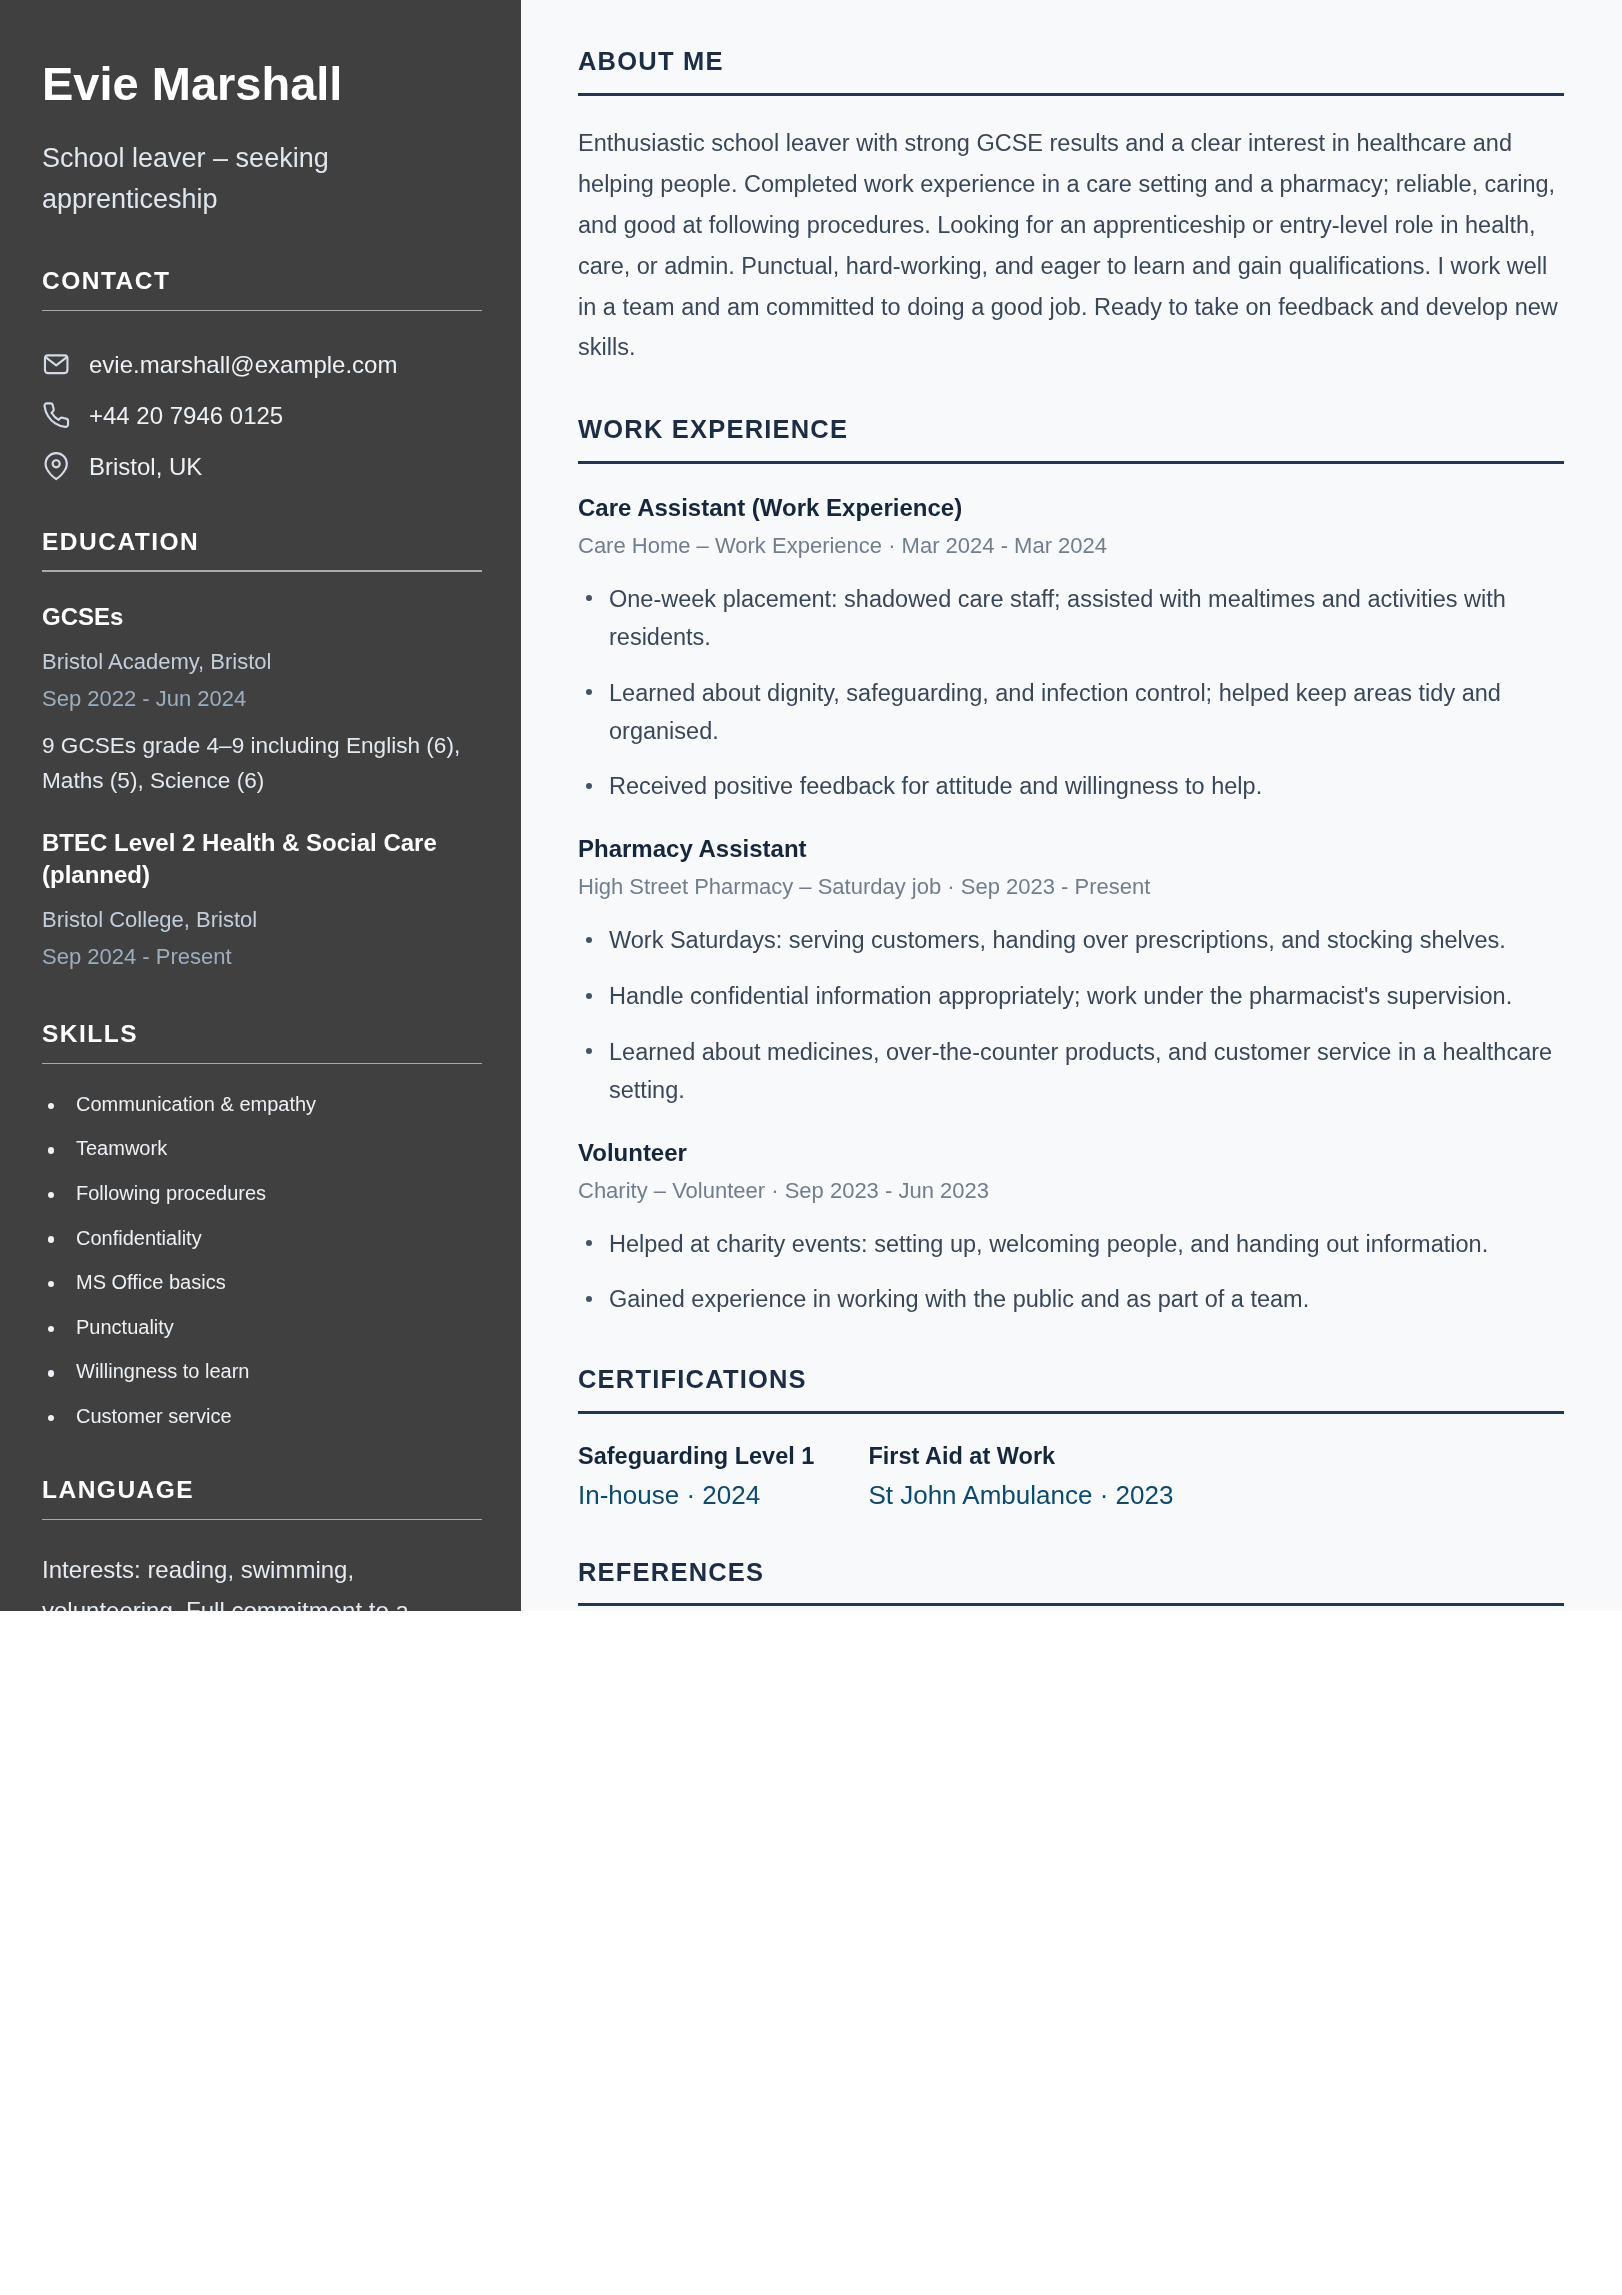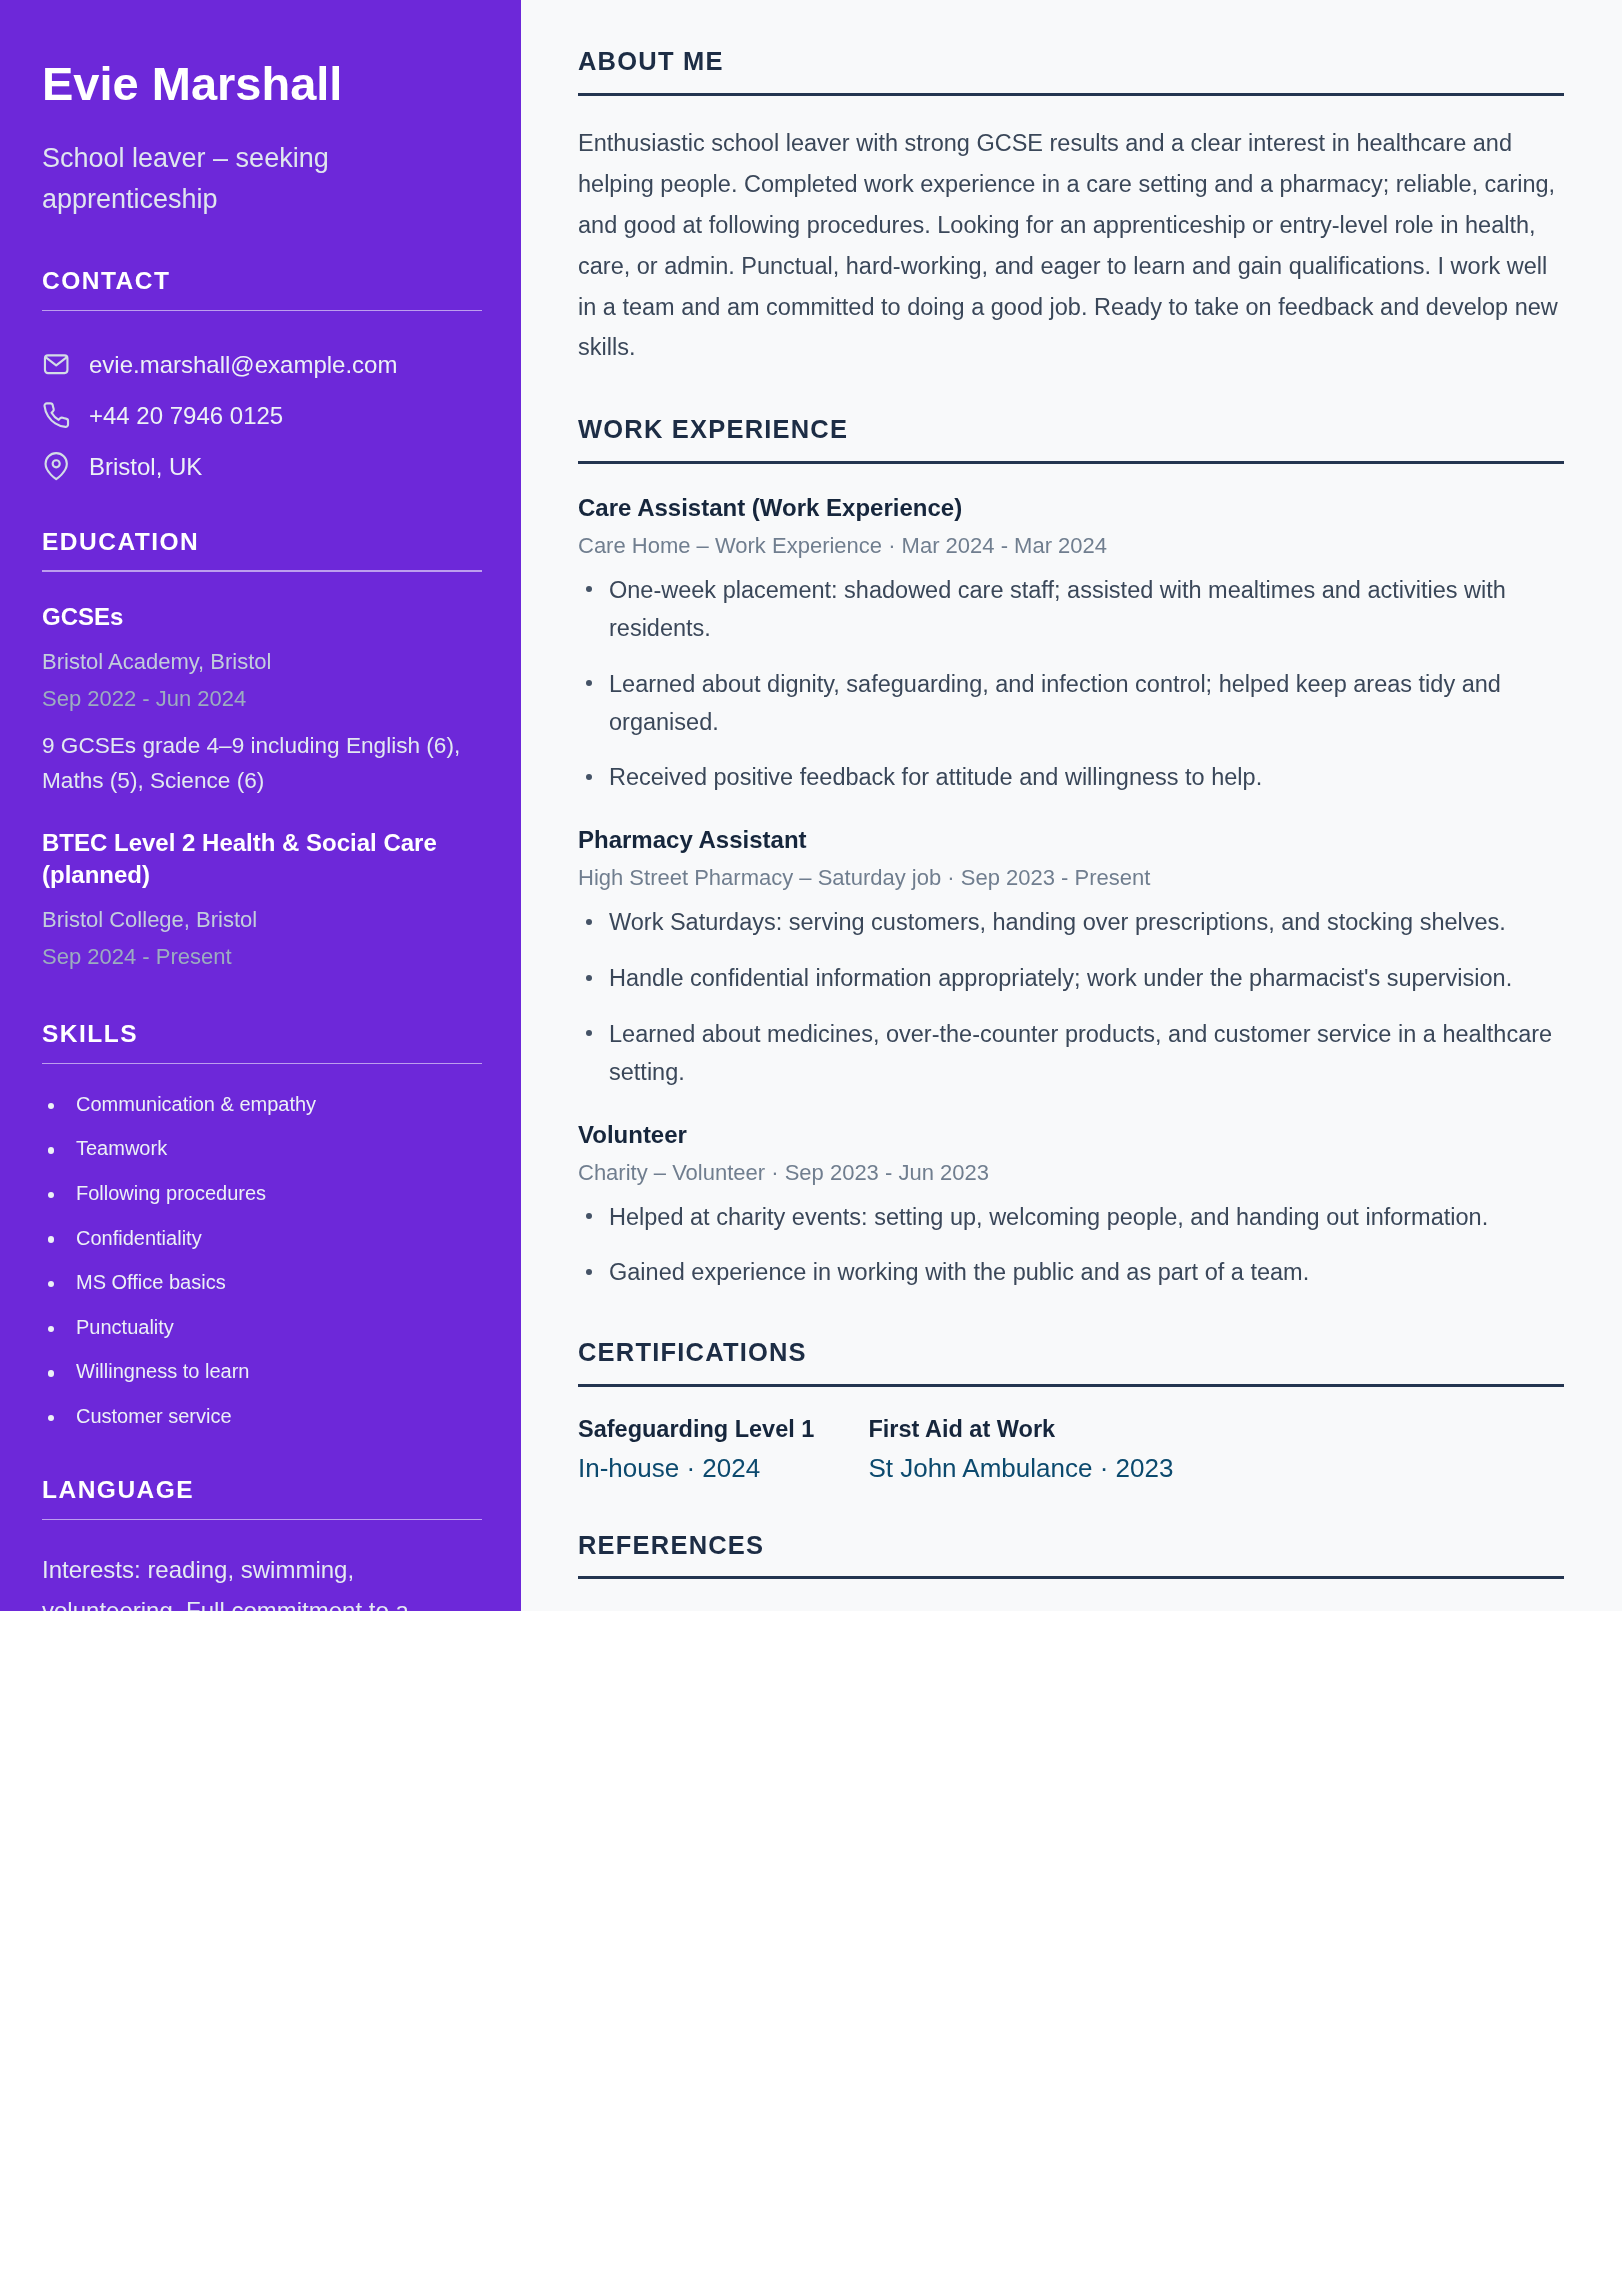--- a/index.html
+++ b/index.html
@@ -7,21 +7,21 @@
   body {
     width:1623px; height:2295px;
     font-family:"Liberation Sans","DejaVu Sans",sans-serif;
     -webkit-font-smoothing:antialiased;
   }
   .document { display:flex; width:1623px; height:1611px; overflow:hidden; }
 
   
   .sidebar {
     width:521px; flex:0 0 521px;
-    background:#6d28d9; color:#fff;
+    background:#404040; color:#fff;
     padding:58px 39px 0 42px;
   }
   .side-name { font-size:47px; font-weight:700; color:#ffffff; line-height:1.12; }
   .side-tagline { margin-top:27.5px; font-size:27px; line-height:1.52; color:#dfe6ee; font-weight:400; }
   .side-section { margin-top:47px; }
   .side-heading { font-size:24.5px; font-weight:700; letter-spacing:1.5px; color:#ffffff; }
   .side-rule { margin-top:14.7px; height:1.5px; background:rgba(255,255,255,0.55); }
 
   .contact-list { margin-top:39px; }
   .contact-row { display:flex; align-items:center; gap:18.6px; margin-bottom:22.6px; font-size:24px; color:#ecf1f6; }
@@ -45,21 +45,21 @@
   .main { flex:1 1 auto; background:#f8f9fa; padding:47px 59px 0 57px; color:#3a4759; }
   .m-section + .m-section { margin-top:47px; }
   .m-heading { font-size:25.5px; font-weight:700; letter-spacing:1.2px; color:#1d2d45; }
   .m-rule { margin-top:16.7px; height:2.9px; background:#243550; }
 
   .about-text { margin-top:27.5px; font-size:23.5px; line-height:1.74; color:#3a4759; }
 
   .job { margin-top:30px; }
   .job-title { font-size:24px; font-weight:700; color:#16263c; }
   .job-meta { margin-top:10.8px; font-size:22px; color:#707e8f; }
-  .job-bullets { margin-top:12px; list-style:none; }
+  .job-bullets { margin-top:21px; list-style:none; }
   .job-bullets li { position:relative; padding-left:31px; font-size:23.5px; line-height:1.62; color:#3a4759; margin-bottom:17.7px; }
   .job-bullets li::before { content:""; position:absolute; left:7.8px; top:15.7px; width:5.9px; height:5.9px; border-radius:50%; background:#455366; }
 
   .cert-row { margin-top:29px; display:flex; gap:54px; }
   .cert-title { font-size:23.5px; font-weight:700; color:#16263c; }
   .cert-meta { margin-top:9.8px; font-size:26px; color:#0c4a6e; }
 </style>
 </head>
 <body>
 

